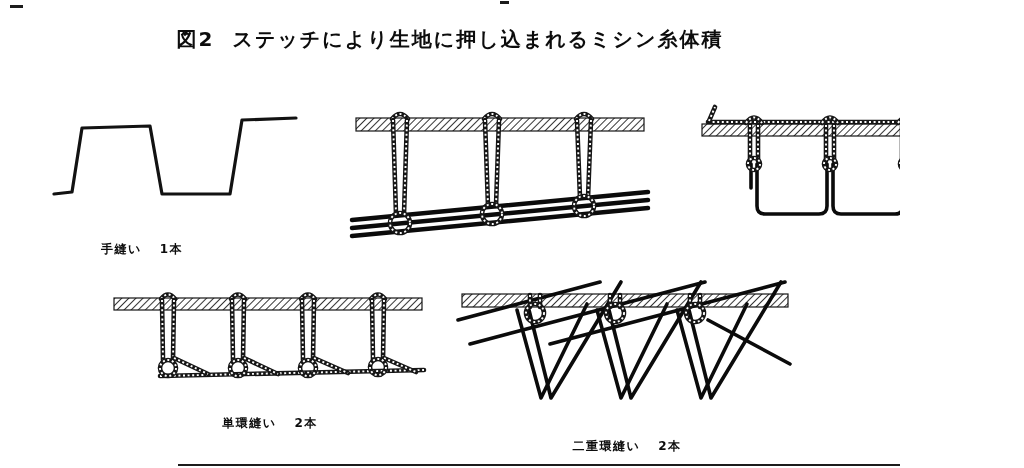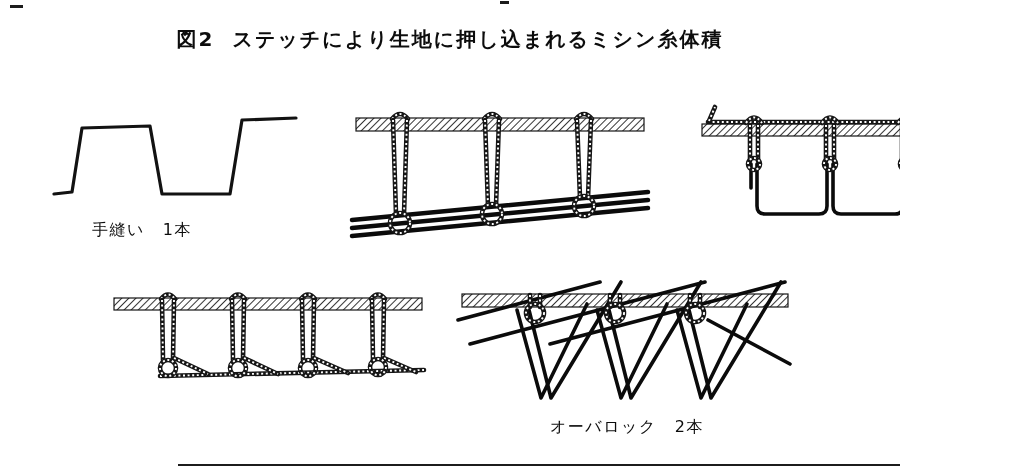--- a/index.html
+++ b/index.html
@@ -10,22 +10,23 @@
     font-family: "DejaVu Sans", "Liberation Sans", sans-serif;
     color: #0c0c0c;
   }
   .title {
     position: absolute; left: 0; right: 0; top: 26px;
     text-align: center; font-size: 20px; font-weight: 600;
     letter-spacing: 2px;
   }
   .label {
     position: absolute; transform: translateX(-50%);
-    white-space: nowrap; font-size: 16px; font-weight: 400;
+    white-space: nowrap; font-size: 12px; font-weight: 700;
     letter-spacing: 1.5px;
+    margin-top: 21px;
   }
   .gap { display: inline-block; width: 18px; }
   .diag { position: absolute; }
   .diag svg { width: 100%; height: 100%; display: block; overflow: visible; }
   .band { stroke: #151515; stroke-width: 1.2; }
   .rope { stroke: #161616; stroke-width: 4.6; fill: none; stroke-linecap: round; }
   .rope-over { stroke: #ffffff; stroke-width: 1.9; fill: none; stroke-dasharray: 2 2.6; stroke-linecap: butt; }
   .heavy  { stroke: #0b0b0b; stroke-width: 4.4; fill: none; stroke-linecap: round; }
   .heavy2 { stroke: #0b0b0b; stroke-width: 3.6; fill: none; stroke-linecap: round; stroke-linejoin: round; }
   .thinline { stroke: #121212; stroke-width: 3.2; fill: none; stroke-linejoin: round; stroke-linecap: round; }
@@ -206,20 +207,23 @@
           <circle class="rope-over" cx="60" cy="78" r="8"></circle>
         <circle class="rope" cx="130" cy="78" r="8"></circle>
           <circle class="rope-over" cx="130" cy="78" r="8"></circle>
         <circle class="rope" cx="200" cy="78" r="8"></circle>
           <circle class="rope-over" cx="200" cy="78" r="8"></circle>
         <circle class="rope" cx="270" cy="77" r="8"></circle>
           <circle class="rope-over" cx="270" cy="77" r="8"></circle>
       </g>
     </svg>
   </div>
+  <div class="label" style="left:270px; top:394px">
+    <span>単環縫い</span><span class="gap"></span><span>2本</span>
+  </div>
 
   <div class="diag" style="left:450px; top:280px; width:350px; height:150px">
     <svg viewBox="0 0 350 150">
       <defs>
         <pattern id="h5" width="5" height="5" patternUnits="userSpaceOnUse" patternTransform="rotate(45)">
           <line x1="0" y1="0" x2="0" y2="5" stroke="#111" stroke-width="1.7"></line>
         </pattern>
       </defs>
       <rect class="band" x="12" y="14" width="326" height="13" fill="url(#h5)"></rect>
       <g>
@@ -252,16 +256,16 @@
         <circle class="rope" cx="85" cy="33" r="9"></circle>
           <circle class="rope-over" cx="85" cy="33" r="9"></circle>
         <circle class="rope" cx="165" cy="33" r="9"></circle>
           <circle class="rope-over" cx="165" cy="33" r="9"></circle>
         <circle class="rope" cx="245" cy="33" r="9"></circle>
           <circle class="rope-over" cx="245" cy="33" r="9"></circle>
       </g>
     </svg>
   </div>
   <div class="label" style="left:627px; top:417px">
-    <span>オーバロック</span><span class="gap"></span><span>2本</span>
+    <span>二重環縫い</span><span class="gap"></span><span>2本</span>
   </div>
 
 </div>
 
 </body></html>

